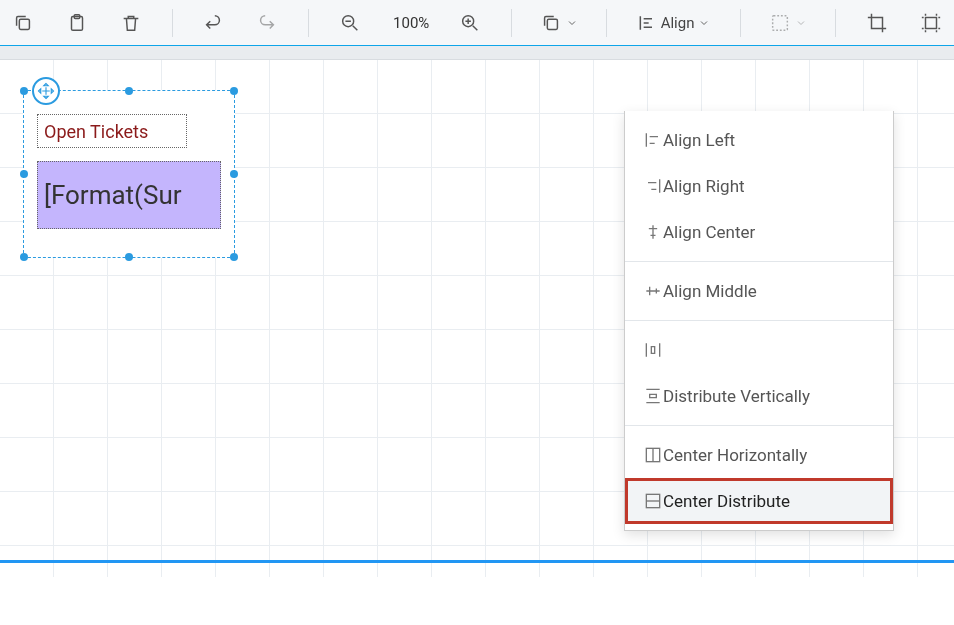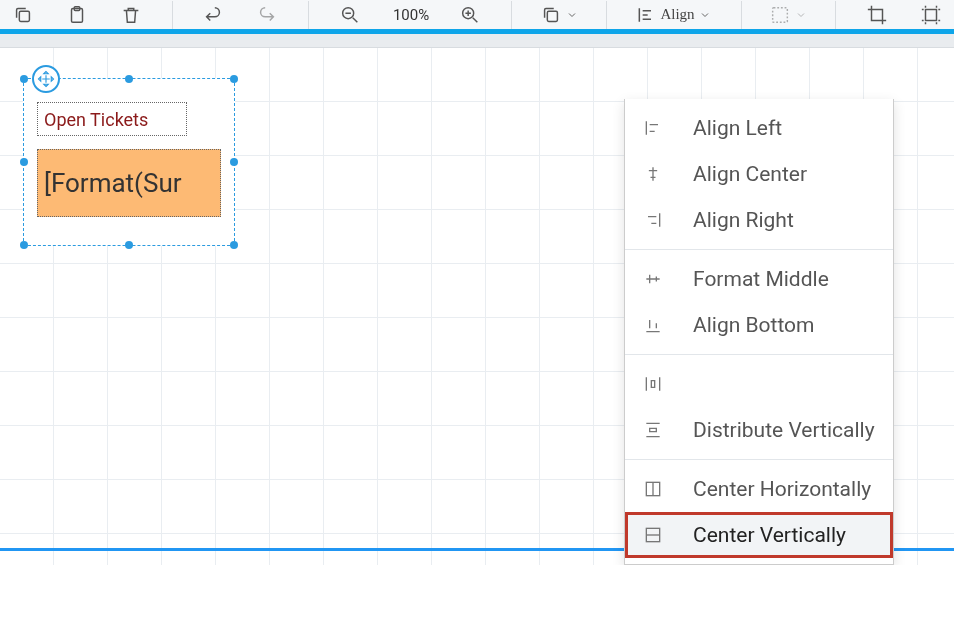--- a/index.html
+++ b/index.html
@@ -6,23 +6,23 @@
     body {
       font-family: -apple-system, BlinkMacSystemFont, "Segoe UI", Roboto, Arial, sans-serif;
       background: #fff;
       width: 954px;
       height: 625px;
       overflow: hidden;
       position: relative;
     }
     
     .toolbar {
-      height: 34px;
+      height: 46px;
       background: #f5f7f9;
-      border-bottom: 5px solid #0ea5e9;
+      border-bottom: 1px solid #0ea5e9;
       display: flex;
       align-items: center;
       padding: 0 4px;
       gap: 16px;
     }
     .tb-btn {
       width: 44px;
       height: 40px;
       display: flex;
       align-items: center;
@@ -51,21 +51,20 @@
       align-items: center;
       gap: 4px;
       padding: 0 8px;
       cursor: pointer;
       height: 40px;
       border-radius: 4px;
     }
     .tb-align-label {
       font-size: 15px;
       color: #444;
-      font-family: Liberation Serif, serif;
     }
     .tb-chevron { width: 12px; height: 12px; stroke: #666; stroke-width: 2; fill: none; }
     .tb-combo {
       display: flex;
       align-items: center;
       gap: 4px;
       padding: 0 6px;
       cursor: pointer;
       height: 40px;
       border-radius: 4px;
@@ -162,43 +161,43 @@
       right: 13px;
       height: 68px;
       border: 1px dotted #666;
       display: flex;
       align-items: center;
       padding: 0 6px;
       font-size: 26px;
       color: #333;
       white-space: nowrap;
       overflow: hidden;
-      background: #fdba74;
+      background: #c4b5fd;
     }
 
     
     .dropdown {
       position: absolute;
       top: 51px;
       right: 60px;
       width: 270px;
       background: #fff;
       border: 1px solid #ccc;
       border-top: none;
       box-shadow: 0 4px 12px rgba(0,0,0,0.12);
       padding: 6px 0;
       z-index: 10;
     }
     .dd-item {
       display: flex;
       align-items: center;
-      gap: 30px;
+      gap: 0;
       height: 46px;
       padding: 0 18px;
-      font-size: 21px;
+      font-size: 17px;
       color: #555;
       cursor: pointer;
     }
     .dd-item.hovered { background: #f2f4f6; }
     .dd-item.highlighted {
       outline: 3px solid #c0392b;
       outline-offset: -3px;
       color: #222;
     }
     .dd-item svg { width: 20px; height: 20px; fill: none; stroke: #777; stroke-width: 1.6; flex-shrink: 0; }
@@ -324,42 +323,36 @@
 
   <div class="dropdown">
     <div class="dd-item">
       <svg viewBox="0 0 24 24">
           <path d="M4 4v16M8 8h10M8 16h6"></path>
         </svg>
       <span>Align Left</span>
     </div>
     <div class="dd-item">
       <svg viewBox="0 0 24 24">
+          <path d="M20 4v16M6 8h10M10 16h6"></path>
+        </svg>
+      <span>Align Right</span>
+    </div>
+    <div class="dd-item">
+      <svg viewBox="0 0 24 24">
           <path d="M12 4v16M7 8h10M9 16h6"></path>
         </svg>
       <span>Align Center</span>
     </div>
-    <div class="dd-item">
-      <svg viewBox="0 0 24 24">
-          <path d="M20 4v16M6 8h10M10 16h6"></path>
-        </svg>
-      <span>Align Right</span>
-    </div>
     <div class="dd-divider"></div>
     <div class="dd-item">
       <svg viewBox="0 0 24 24">
           <path d="M4 12h16M8 7v10M16 9v6"></path>
         </svg>
-      <span>Format Middle</span>
-    </div>
-    <div class="dd-item">
-      <svg viewBox="0 0 24 24">
-          <path d="M4 20h16M8 6v10M16 10v6"></path>
-        </svg>
-      <span>Align Bottom</span>
+      <span>Align Middle</span>
     </div>
     <div class="dd-divider"></div>
     <div class="dd-item">
       <svg viewBox="0 0 24 24">
           <path d="M4 4v16M20 4v16M10 8h4v8h-4z"></path>
         </svg>
     </div>
     <div class="dd-item">
       <svg viewBox="0 0 24 24">
           <path d="M4 4h16M4 20h16M8 10h8v4H8z"></path>
@@ -372,16 +365,16 @@
           <rect x="4" y="4" width="16" height="16"></rect>
           <path d="M12 4v16"></path>
         </svg>
       <span>Center Horizontally</span>
     </div>
     <div class="dd-item highlighted hovered">
       <svg viewBox="0 0 24 24">
           <rect x="4" y="4" width="16" height="16"></rect>
           <path d="M4 12h16"></path>
         </svg>
-      <span>Center Vertically</span>
+      <span>Center Distribute</span>
     </div>
   </div>
 </div>
 
 </body></html>

